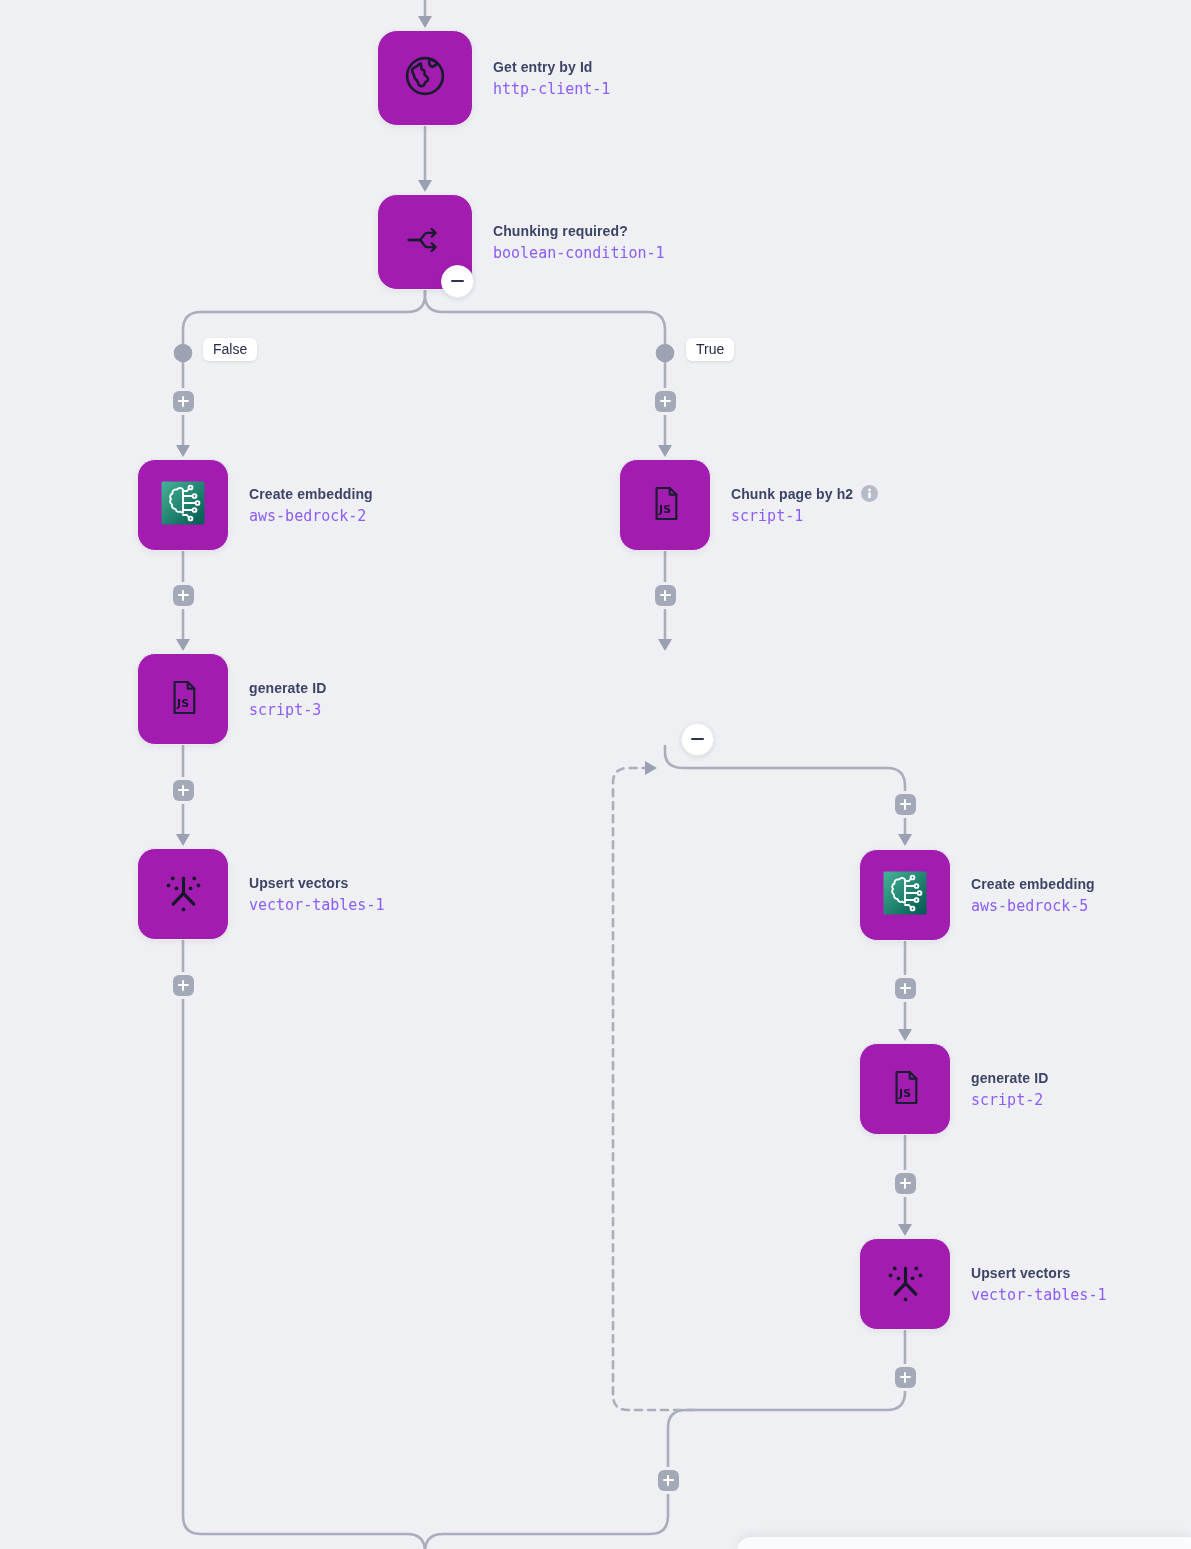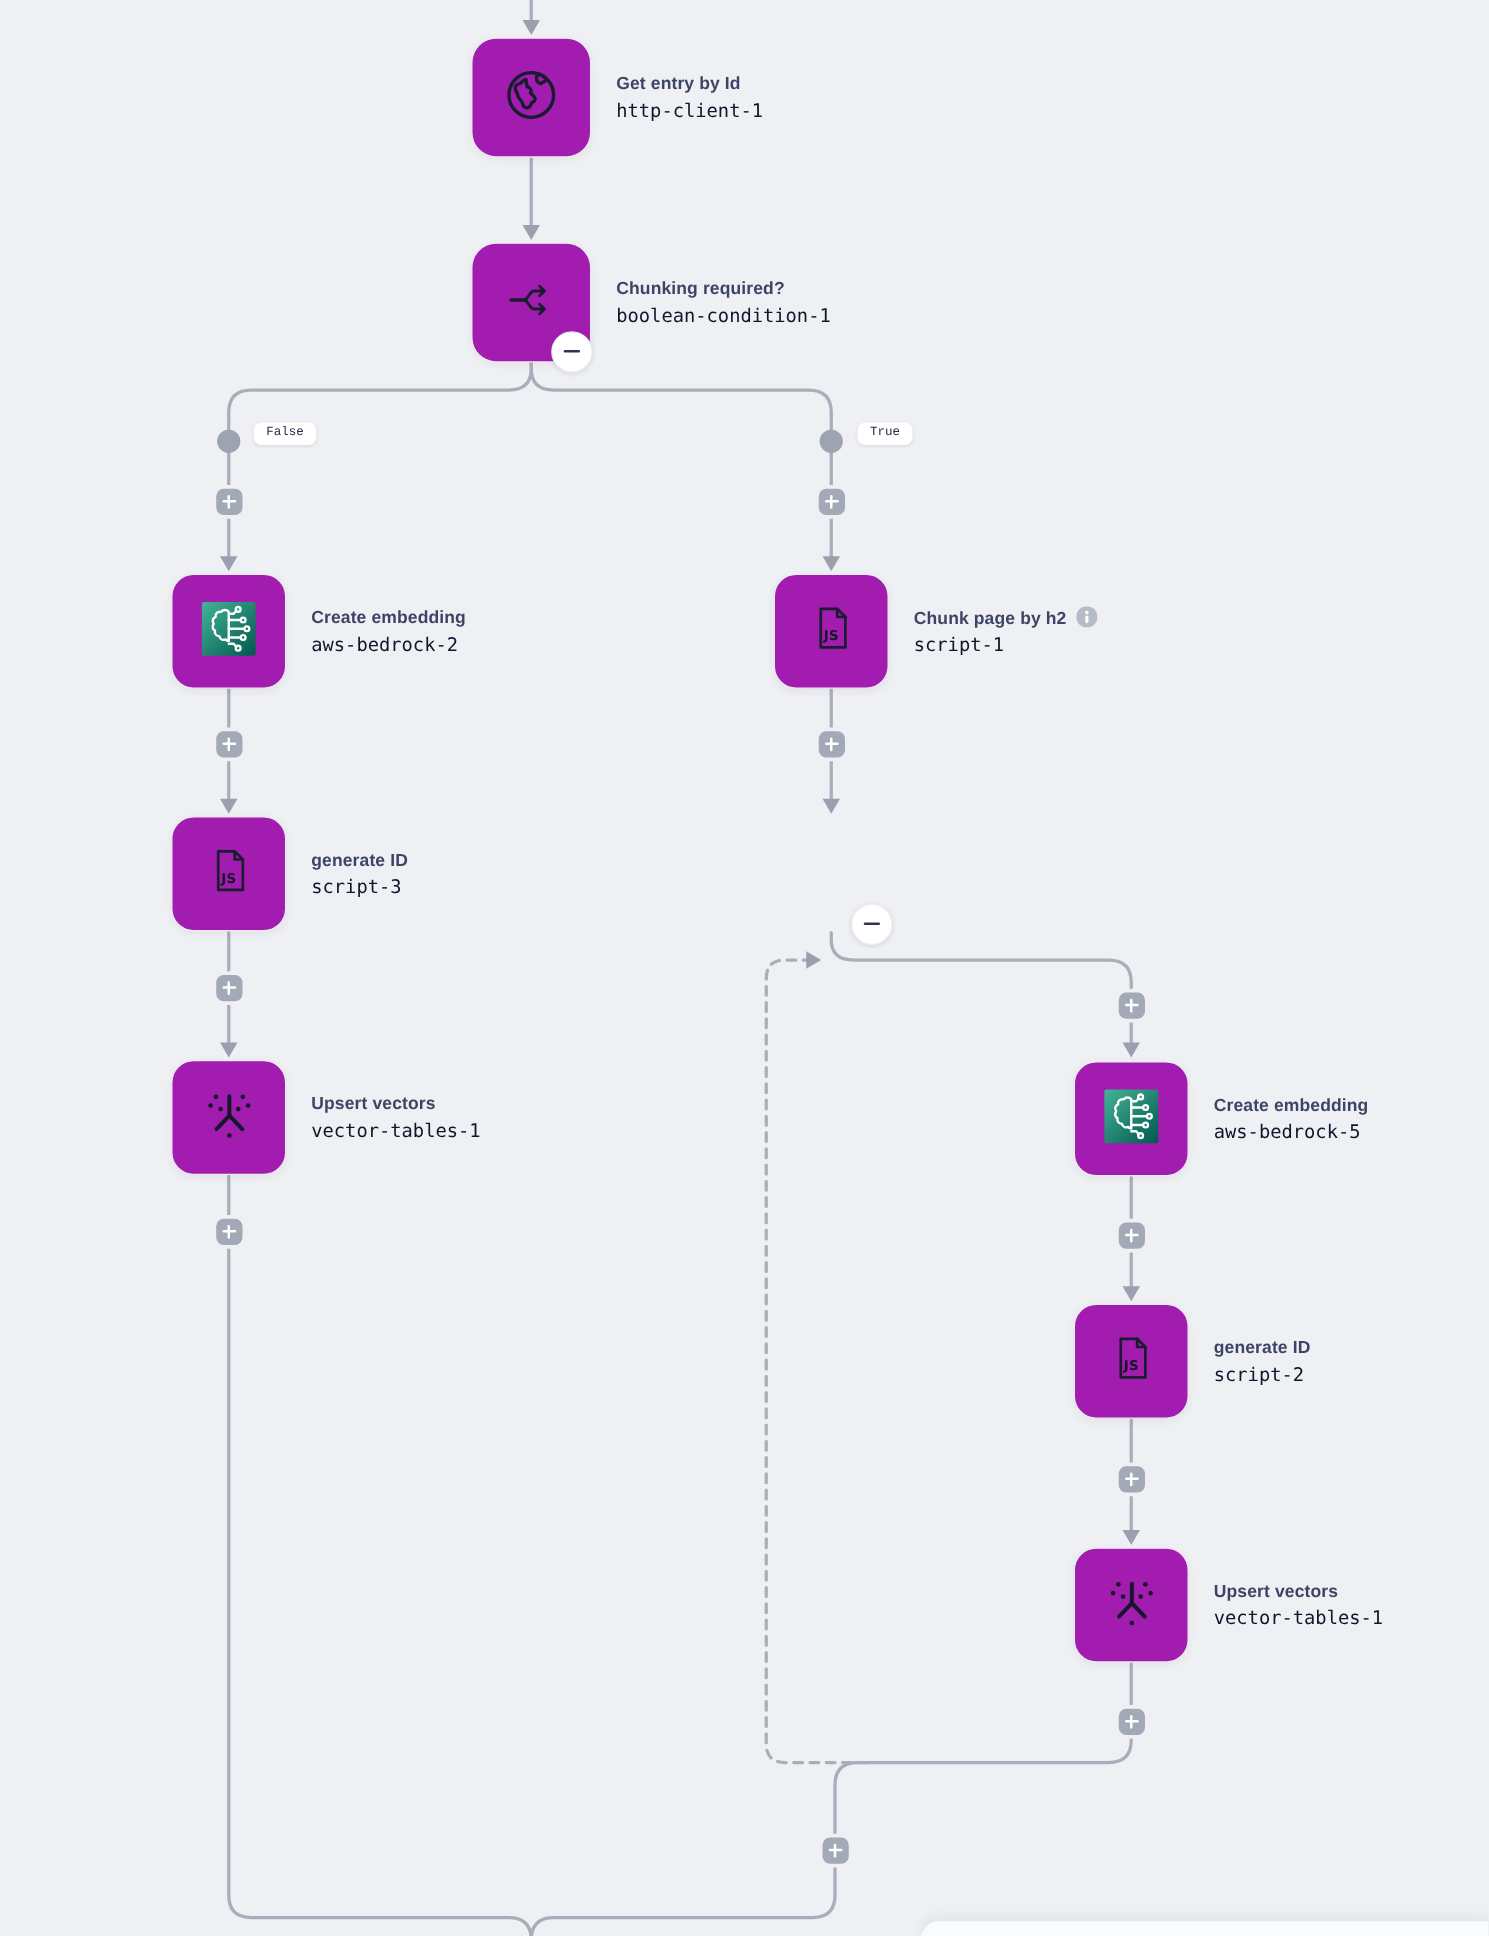--- a/index.html
+++ b/index.html
@@ -15,37 +15,37 @@
     display:flex;align-items:center;justify-content:center;box-sizing:border-box;
   }
   .card.lg{width:96px;height:96px;border-radius:20px;}
   .labels{position:absolute;left:112px;top:50%;transform:translateY(-50%);}
   .labels.lg{left:116px;}
   .title{
     font-size:14px;font-weight:700;color:#3e4466;white-space:nowrap;
     display:flex;align-items:center;gap:8px;letter-spacing:.1px;
   }
   .subtitle{
-    font-family:"DejaVu Sans Mono",monospace;font-size:15px;color:#0f172a;
+    font-family:"DejaVu Sans Mono",monospace;font-size:15px;color:#8b5cf6;
     margin-top:5px;white-space:nowrap;
   }
   .plus{
     position:absolute;z-index:3;width:21px;height:21px;background:#a4a9b7;
     border-radius:6px;box-shadow:0 0 0 3px #eef0f3;cursor:pointer;
   }
   .plus::before{content:"";position:absolute;left:5px;top:9.2px;width:11px;height:2.7px;background:#fff;border-radius:1.5px;}
   .plus::after{content:"";position:absolute;left:9.2px;top:5px;width:2.7px;height:11px;background:#fff;border-radius:1.5px;}
   .minus-badge{
     position:absolute;z-index:4;width:33px;height:33px;background:#fff;border-radius:50%;
     border:1px solid #edeff4;box-shadow:0 1px 4px rgba(70,76,100,.16);box-sizing:border-box;cursor:pointer;
   }
   .minus-badge::before{content:"";position:absolute;left:9.5px;top:14.2px;width:12.5px;height:2.8px;background:#2e3450;border-radius:1.5px;}
   .chip{
     position:absolute;z-index:2;background:#fff;border-radius:6px;padding:3px 10px 4px;
-    font-family:Liberation Mono, monospace;font-size:10px;font-weight:500;color:#262b49;
+    font-family:Liberation Sans, sans-serif;font-size:14px;font-weight:500;color:#262b49;
     box-shadow:0 1px 3px rgba(70,76,100,.14);
   }
   .info-badge{display:inline-flex;align-items:center;justify-content:center;}
   .bottom-panel{
     position:absolute;z-index:1;left:737px;top:1537px;width:454px;height:14px;
     background:#fafbfc;border-top-left-radius:20px;box-shadow:0 -2px 10px rgba(120,126,150,.14);
   }
 </style>
 </head>
 <body>

